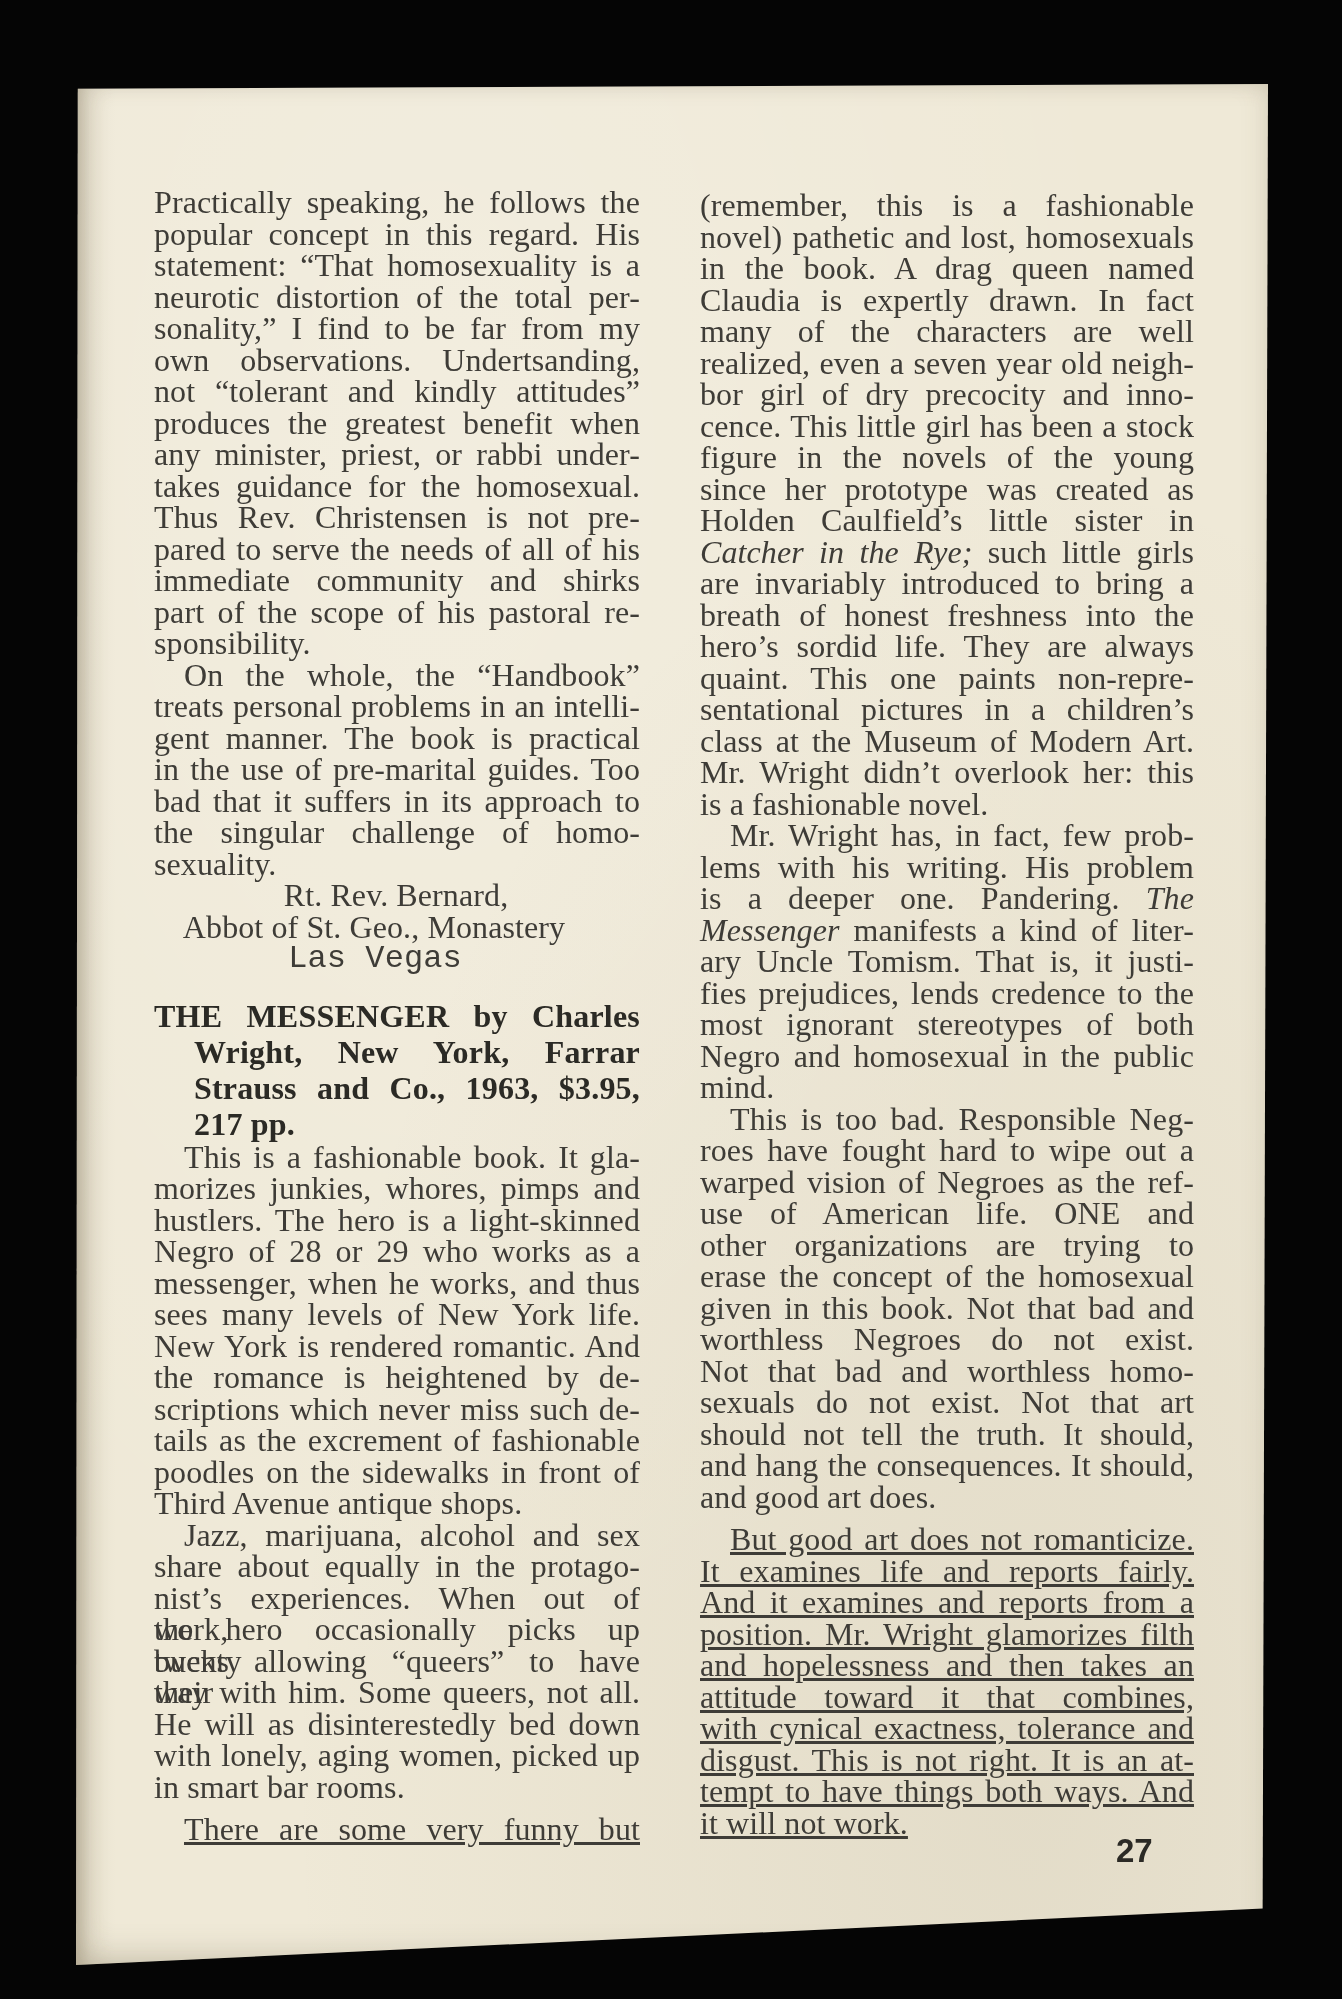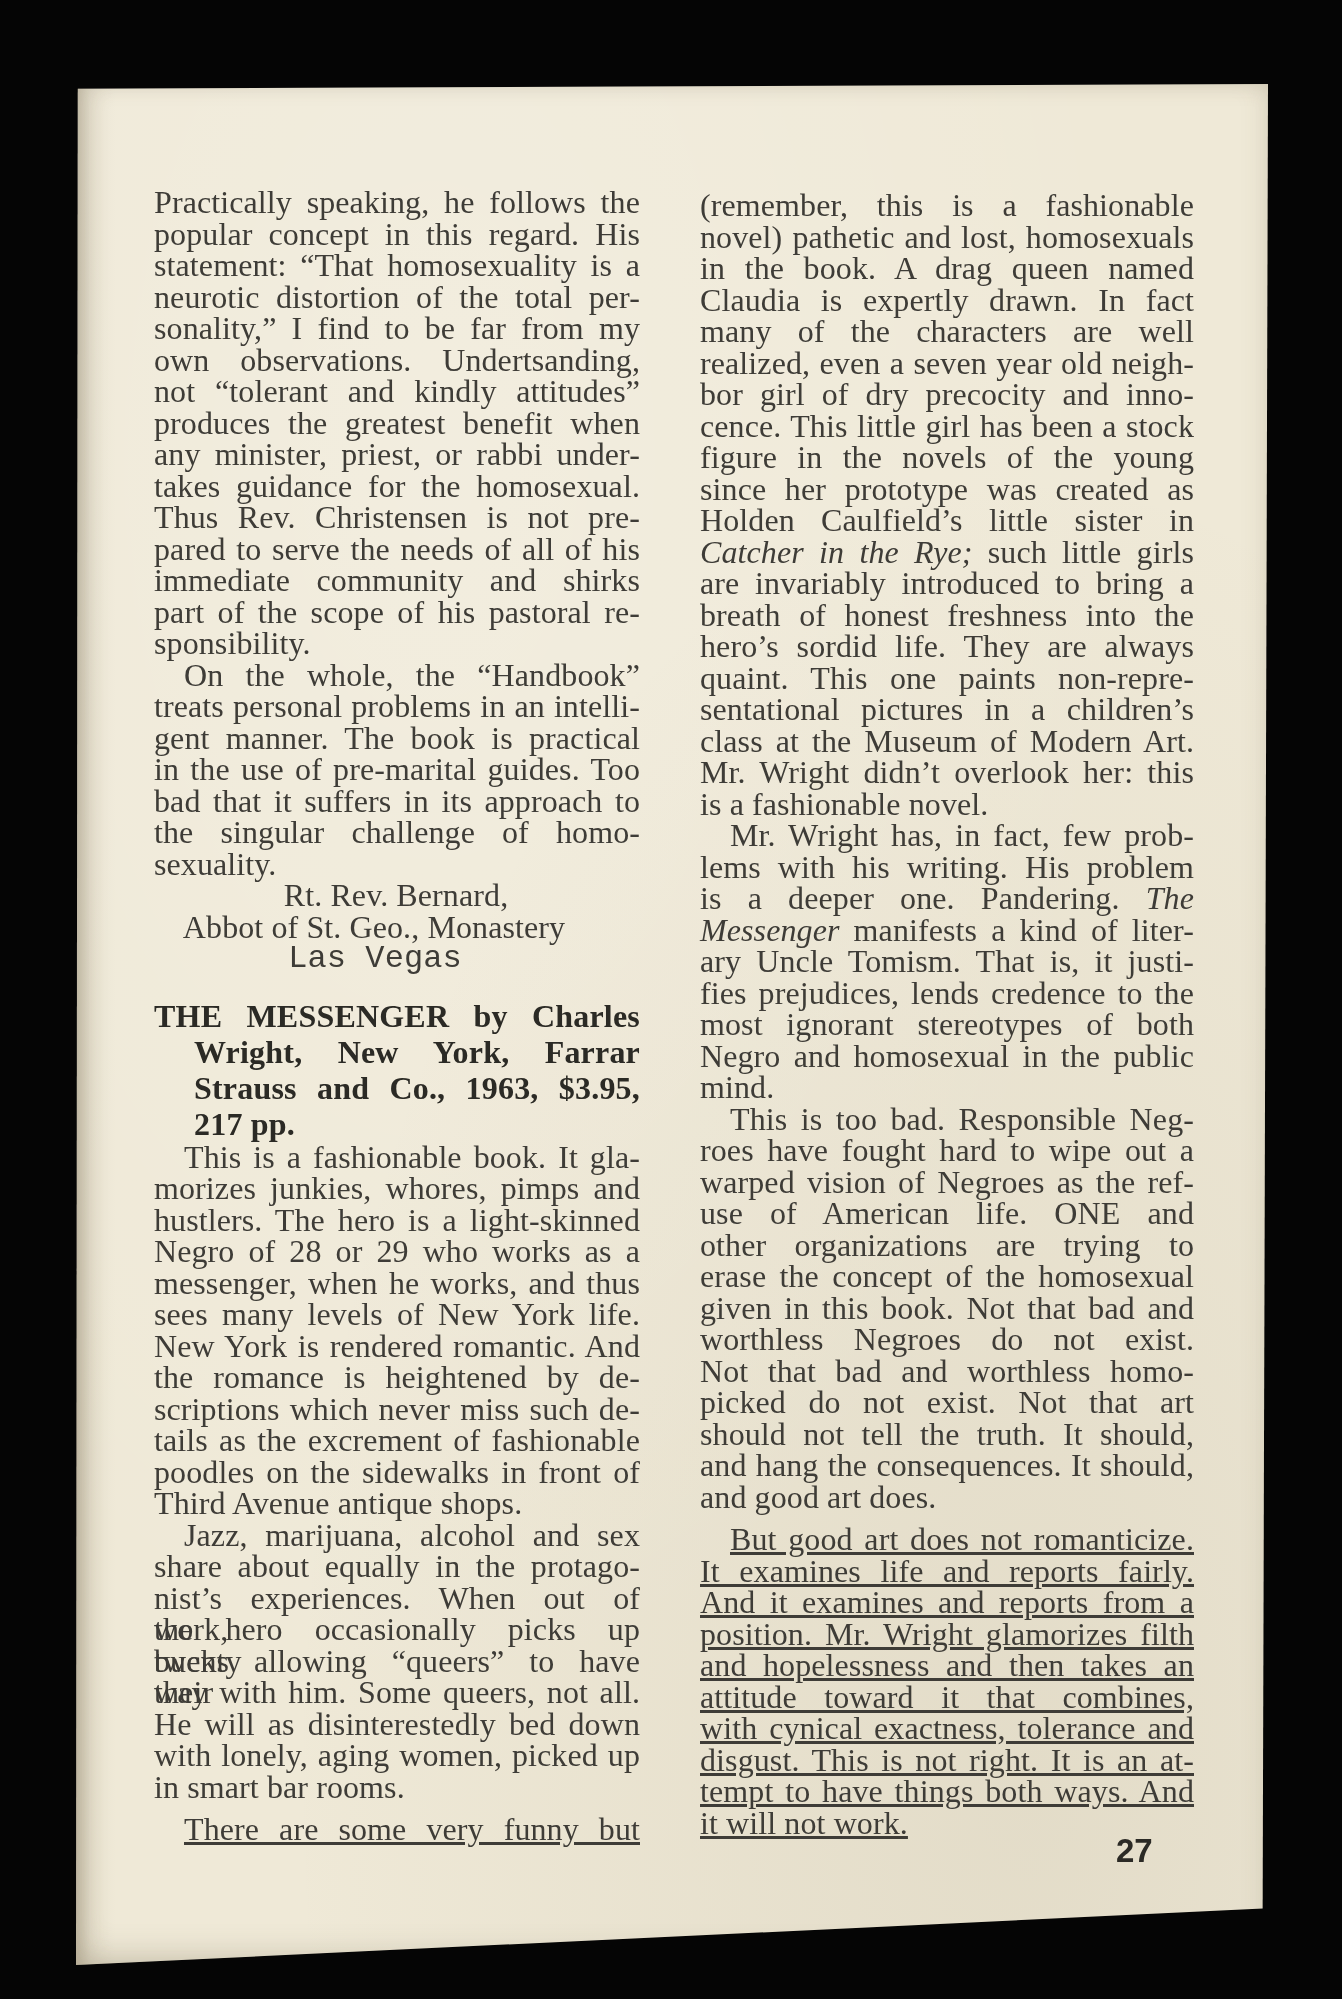--- a/index.html
+++ b/index.html
@@ -180,21 +180,21 @@
       <div class="block body indent">
         <div class="line j"><span>This is too bad. Responsible Neg-</span></div>
         <div class="line j"><span>roes have fought hard to wipe out a</span></div>
         <div class="line j"><span>warped vision of Negroes as the ref-</span></div>
         <div class="line j"><span>use of American life. ONE and</span></div>
         <div class="line j"><span>other organizations are trying to</span></div>
         <div class="line j"><span>erase the concept of the homosexual</span></div>
         <div class="line j"><span>given in this book. Not that bad and</span></div>
         <div class="line j"><span>worthless Negroes do not exist.</span></div>
         <div class="line j"><span>Not that bad and worthless homo-</span></div>
-        <div class="line j"><span>picked do not exist. Not that art</span></div>
+        <div class="line j"><span>sexuals do not exist. Not that art</span></div>
         <div class="line j"><span>should not tell the truth. It should,</span></div>
         <div class="line j"><span>and hang the consequences. It should,</span></div>
         <div class="line"><span>and good art does.</span></div>
       </div>
       <div class="block body indent gap">
         <div class="line j"><span>But good art does not romanticize.</span></div>
         <div class="line j"><span>It examines life and reports fairly.</span></div>
         <div class="line j"><span>And it examines and reports from a</span></div>
         <div class="line j"><span>position. Mr. Wright glamorizes filth</span></div>
         <div class="line j"><span>and hopelessness and then takes an</span></div>

